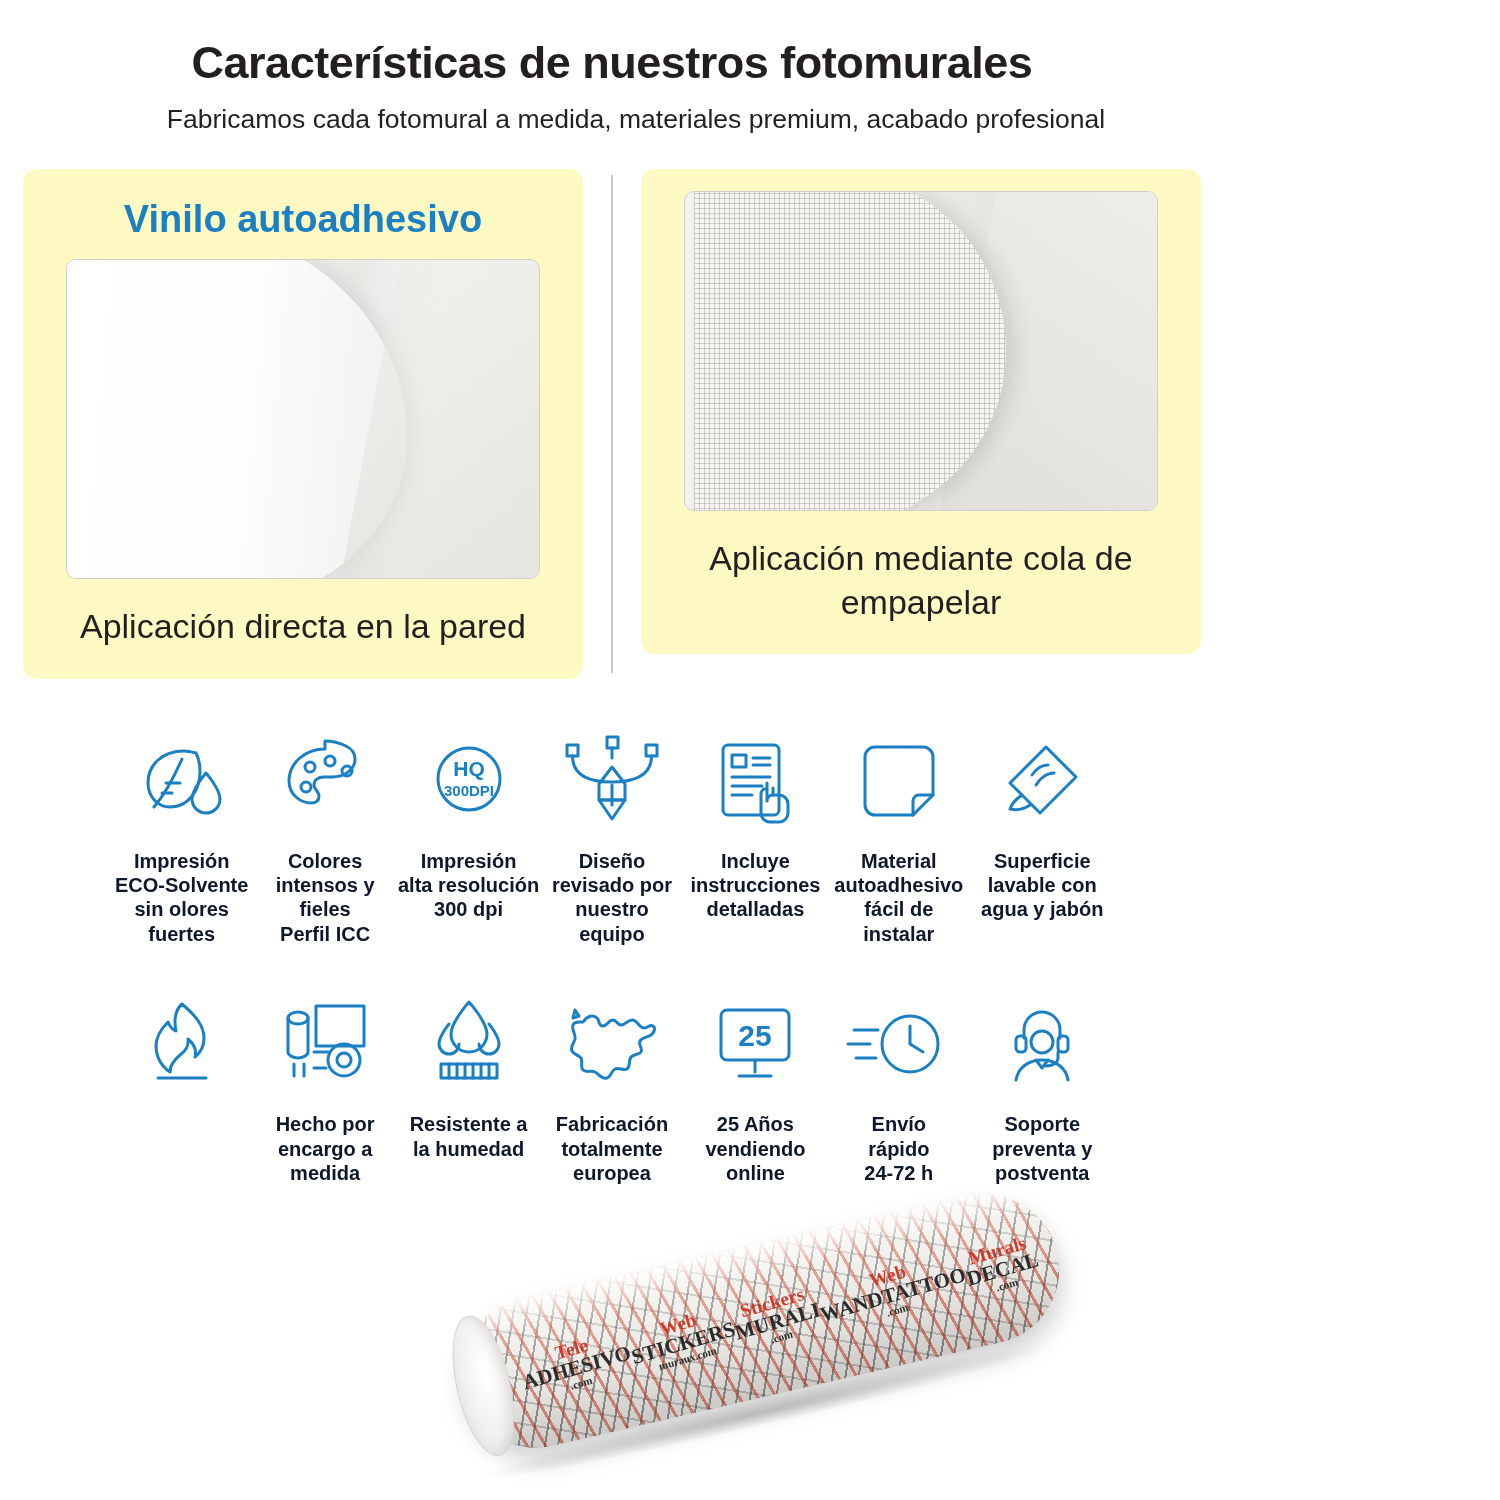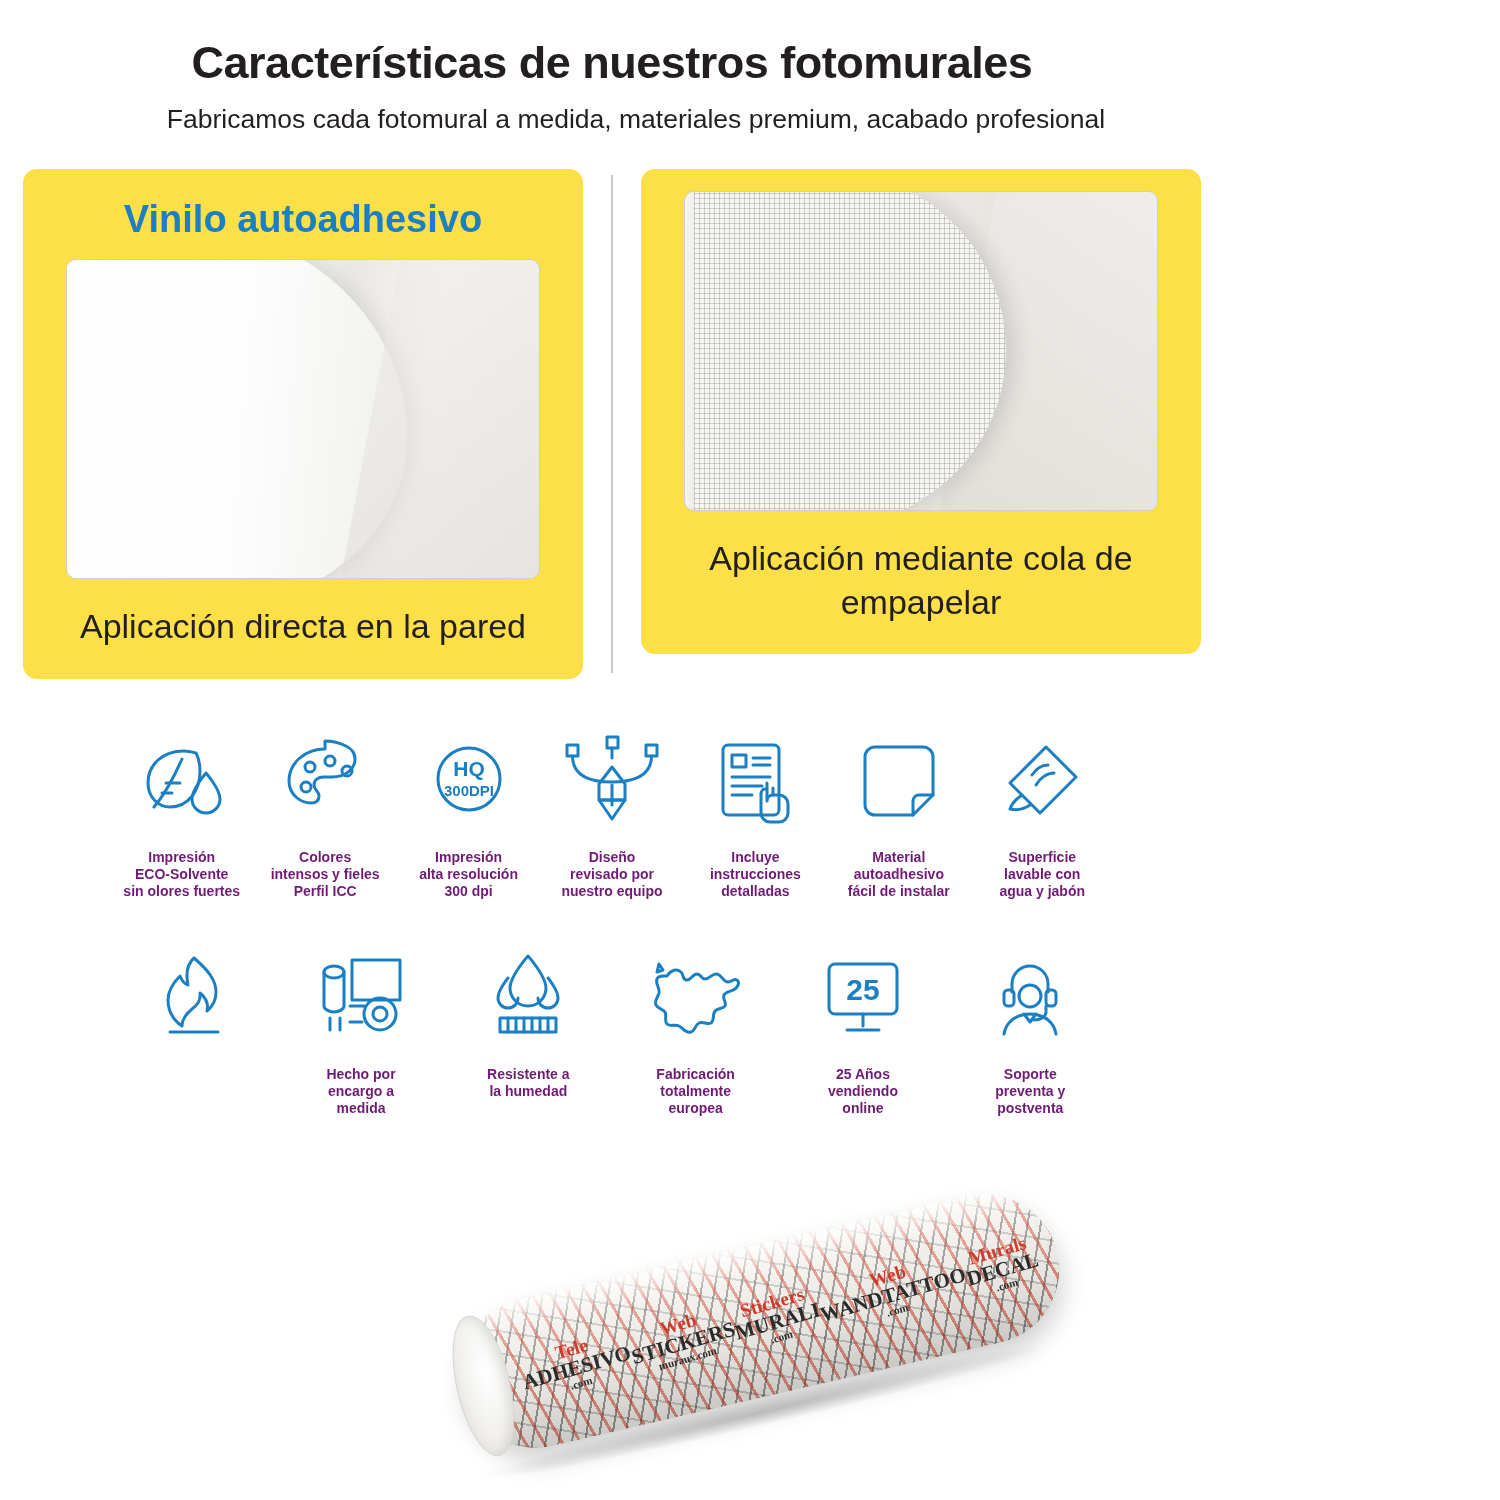--- a/index.html
+++ b/index.html
@@ -48,21 +48,21 @@
   .materials {
     display: flex;
     justify-content: center;
     align-items: flex-start;
     gap: 0px;
     margin-top: 34px;
     position: relative;
   }
   .material-card {
     width: 560px;
-    background: #fde047;
+    background: #fef9c3;
     border-radius: 14px;
     padding: 22px 26px 30px 26px;
     box-sizing: border-box;
     text-align: center;
   }
   .material-card.first { margin-right: 28px; }
   .material-card.second { margin-left: 28px; }
   .material-title {
     color: #1b7fc3;
     font-size: 38px;
@@ -166,24 +166,24 @@
   }
   .feature-icon {
     height: 112px;
     display: flex;
     align-items: center;
     justify-content: center;
   }
   .feature-icon svg { display: block; }
   .feature-label {
     margin-top: 12px;
-    font-size: 14px;
+    font-size: 20px;
     font-weight: bold;
     line-height: 1.22;
-    color: #701a75;
+    color: #0f172a;
     white-space: pre-line;
   }
 
   
   .tube-wrap {
     position: absolute;
     left: 0;
     right: 0;
     bottom: 32px;
     height: 250px;
@@ -446,20 +446,32 @@
             <rect x="16" y="16" width="68" height="50" rx="6"></rect>
             <path d="M50 66v12M34 82h32"></path>
             <text x="50" y="52" text-anchor="middle" font-family="Liberation Sans, sans-serif" font-size="30" font-weight="bold" fill="#1b7fc3" stroke="none">25</text>
           </svg>
         </div>
         <div class="feature-label">25 Años
 vendiendo
 online</div>
       </div>
 
+      <div class="feature">
+        <div class="feature-icon">
+          <svg width="110" height="100" viewBox="0 0 110 100" fill="none" stroke="#1b7fc3" stroke-width="3" stroke-linecap="round" stroke-linejoin="round">
+            <circle cx="66" cy="50" r="28"></circle>
+            <path d="M66 32v18l13 8"></path>
+            <path d="M10 36h24M4 50h22M12 64h20"></path>
+          </svg>
+        </div>
+        <div class="feature-label">Envío
+rápido
+24-72 h</div>
+      </div>
 
       <div class="feature">
         <div class="feature-icon">
           <svg width="100" height="100" viewBox="0 0 100 100" fill="none" stroke="#1b7fc3" stroke-width="3" stroke-linecap="round" stroke-linejoin="round">
             <path d="M32 44V36a18 18 0 0 1 36 0v8"></path>
             <rect x="24" y="42" width="10" height="16" rx="4"></rect>
             <rect x="66" y="42" width="10" height="16" rx="4"></rect>
             <path d="M66 58v6c0 5-6 8-12 8"></path>
             <circle cx="50" cy="48" r="11"></circle>
             <path d="M24 86c2-12 12-20 26-20s24 8 26 20"></path>

